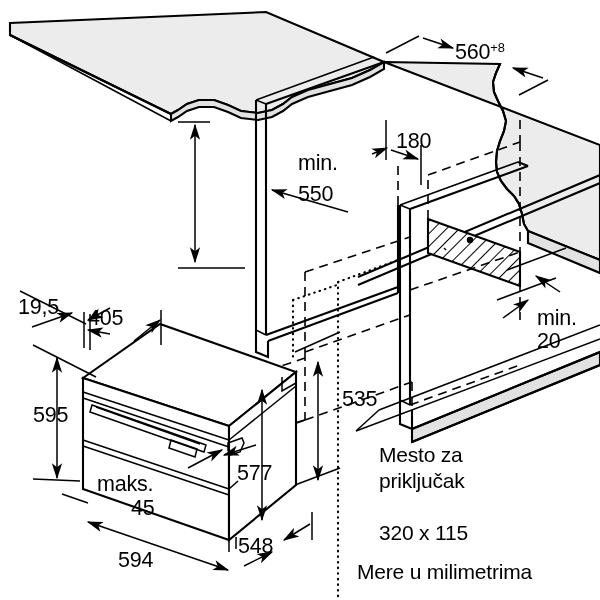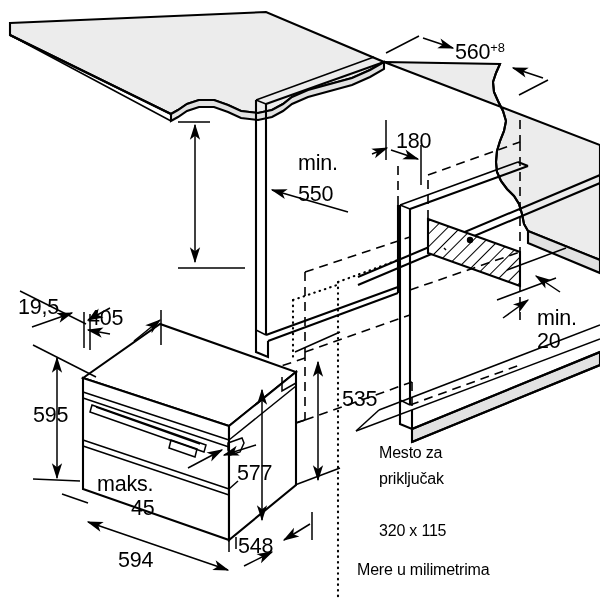--- a/index.html
+++ b/index.html
@@ -51,21 +51,21 @@
     letter-spacing: -0.2px;
   }
   .lbl sup {
     font-size: 0.60em;
     vertical-align: baseline;
     position: relative;
     top: -0.58em;
     letter-spacing: 0;
   }
   .s-dim  { font-size: 21.5px; }
-  .s-note { font-size: 16px; }
+  .s-note { font-size: 21px; }
 </style>
 </head>
 <body>
 
 <div id="drawing-root">
 
   <svg class="canvas" viewBox="0 0 600 600">
     <defs>
       <pattern id="hatch45" width="9" height="9" patternTransform="rotate(45)" patternUnits="userSpaceOnUse">
         <rect width="9" height="9" fill="#ffffff"></rect>

